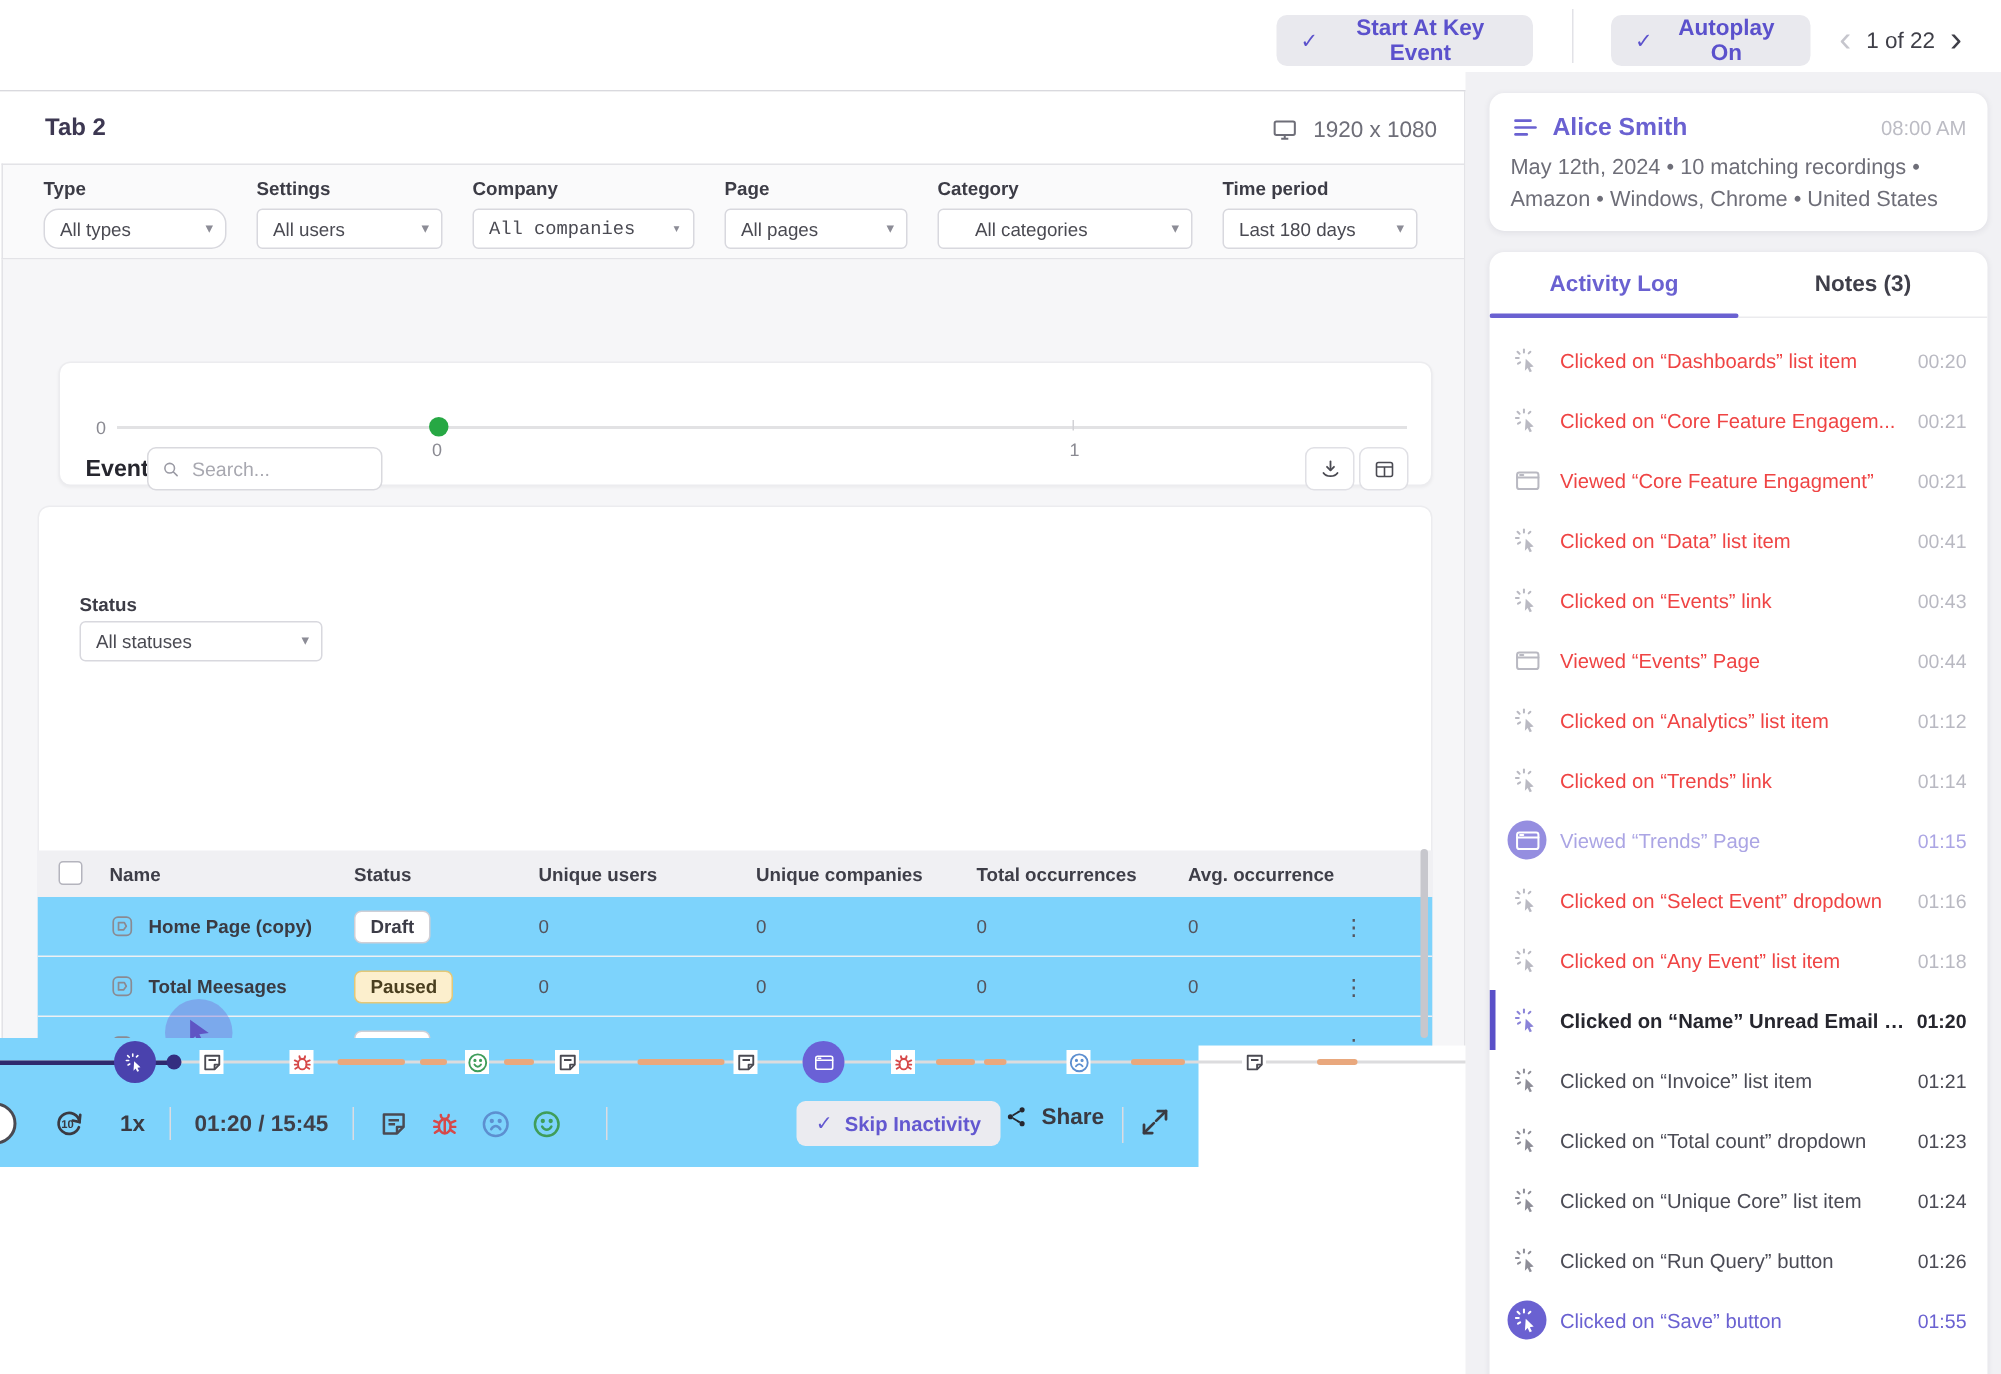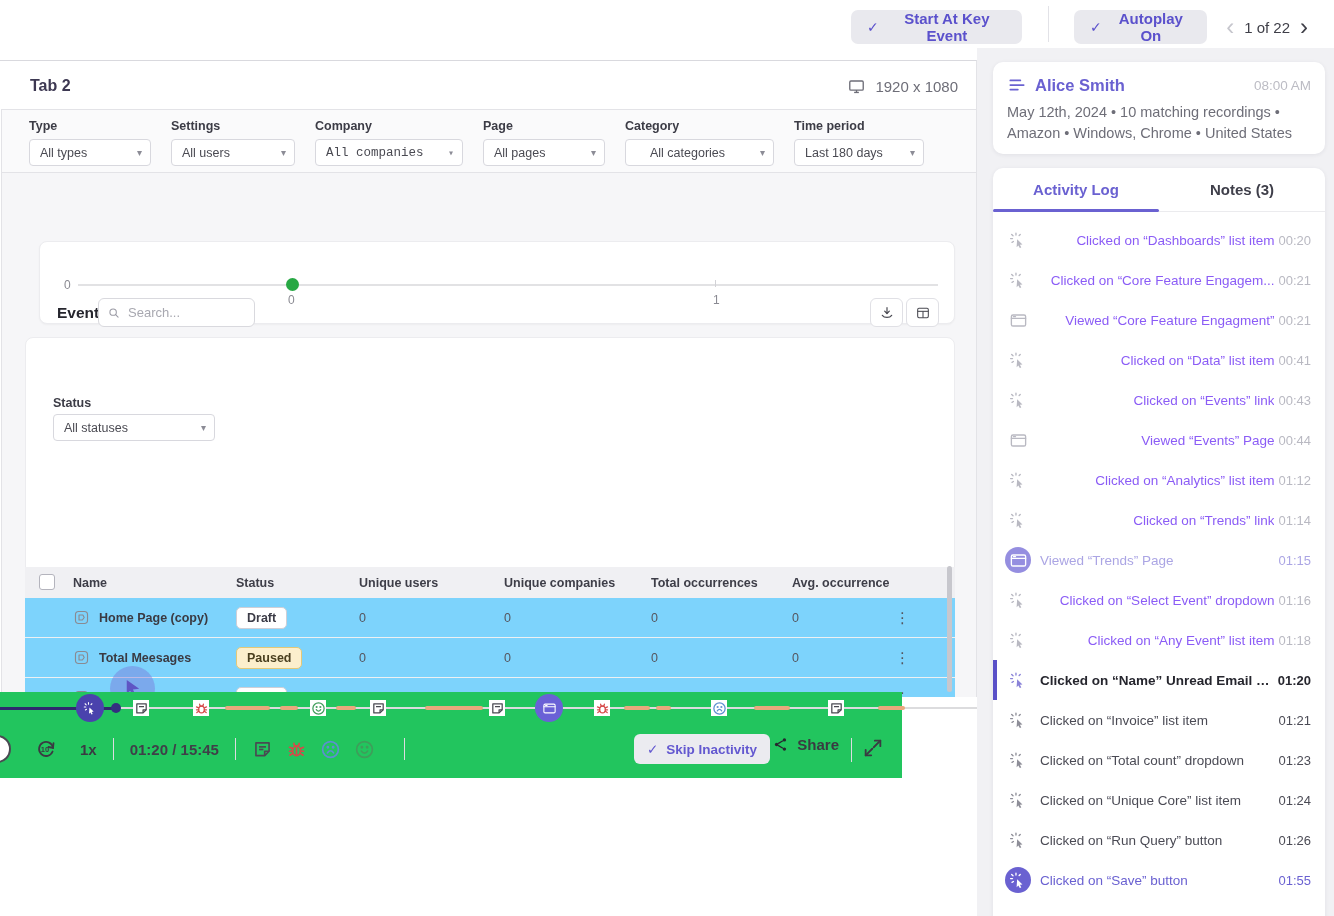--- a/index.html
+++ b/index.html
@@ -90,21 +90,21 @@
   .kebab { position:absolute; left:870px; top:0; height:100%; display:flex; align-items:center;
            font-size:15px; color:#55555e; cursor:pointer; letter-spacing:0; }
   .tscroll { position:absolute; right:3px; top:229px; width:5px; height:126px; border-radius:3px; background:#c7c7cd; }
 
   
   .halo { position:absolute; left:108px; top:493px; width:45px; height:45px; border-radius:50%;
           background:rgba(121,112,214,.42); pointer-events:none; }
   .halo svg { position:absolute; left:11px; top:11px; width:23px; height:23px; color:#5f55c4; }
 
   
-  .player { position:absolute; left:0; top:692px; width:902px; height:86px; background:#22c55e; }
+  .player { position:absolute; left:0; top:692px; width:799px; height:86px; background:#7dd3fc; }
   .timeline { position:relative; height:32px; }
   .tl-base { position:absolute; left:0; top:15px; width:977px; height:2px; background:#dcdcde; }
   .tl-played { position:absolute; left:0; top:14.5px; height:3px; background:#2e2a6e; }
   .tl-seg { position:absolute; top:14px; height:3.5px; border-radius:2px; background:#e9a87d; }
   .m-big { position:absolute; top:2px; width:28px; height:28px; border-radius:50%; display:flex;
            align-items:center; justify-content:center; color:#fff; cursor:pointer; }
   .m-big svg { width:15px; height:15px; }
   .m-click { background:#4a42ad; }
   .m-page  { background:#6a61d6; }
   .m-dot { position:absolute; top:11px; width:10px; height:10px; border-radius:50%; background:#342e80; }
@@ -156,21 +156,21 @@
   .tab-underline { position:absolute; left:0; bottom:-1px; width:50%; height:3px; background:#6a61d1; border-radius:2px; }
 
   .entries { padding-top:8px; }
   .entry { position:relative; height:40px; display:flex; align-items:center; padding:0 14px 0 12px; cursor:pointer; }
   .ebar { display:none; position:absolute; left:0; top:0; width:3.5px; height:100%; background:#5a50c8; }
   .eicon { width:26px; height:26px; flex:none; display:flex; align-items:center; justify-content:center;
            margin-right:9px; border-radius:50%; }
   .eicon svg { width:19px; height:19px; }
   .etext { flex:1; font-size:13.5px; white-space:nowrap; overflow:hidden; text-overflow:ellipsis; }
   .etime { font-size:13px; margin-left:4px; flex:none; }
-  .entry.past .etext { color:#8b5cf6;text-align:right; } .entry.past .etime { color:#b9b9c2; } .entry.past .eicon { color:#b9b9c2; }
+  .entry.past .etext { color:#ef4444; } .entry.past .etime { color:#b9b9c2; } .entry.past .eicon { color:#b9b9c2; }
   .entry.future .etext { color:#4b4b55; } .entry.future .etime { color:#4b4b55; } .entry.future .eicon { color:#8e8e98; }
   .entry.past-highlight .eicon { background:#958ee0; color:#fff; }
   .entry.past-highlight .etext, .entry.past-highlight .etime { color:#aba5e4; }
   .entry.current .ebar { display:block; }
   .entry.current .etext { color:#26262e; font-weight:bold; }
   .entry.current .etime { color:#26262e; font-weight:bold; }
   .entry.current .eicon { color:#8a83d8; }
   .entry.active .eicon { background:#6a61d1; color:#fff; }
   .entry.active .etext, .entry.active .etime { color:#6a61d1; }
 </style>
@@ -207,21 +207,21 @@
             <line x1="9" y1="19.5" x2="15" y2="19.5"></line>
             <line x1="12" y1="16.5" x2="12" y2="19.5"></line>
           </svg>
         <span>1920 x 1080</span>
       </div>
     </div>
 
     <div class="filterbar" id="filters">
   <div class="filter">
     <div class="flabel">Type</div>
-    <div class="fselect" style="width: 122px;">
+    <div class="fselect" style="width: 122px; border-radius: 10px;">
       <span class="fvalue">All types</span>
       <span class="caret">▾</span>
     </div>
   </div>
 
   <div class="filter">
     <div class="flabel">Settings</div>
     <div class="fselect" style="width: 124px;">
       <span class="fvalue">All users</span>
       <span class="caret">▾</span>
@@ -239,21 +239,21 @@
   <div class="filter">
     <div class="flabel">Page</div>
     <div class="fselect" style="width: 122px;">
       <span class="fvalue">All pages</span>
       <span class="caret">▾</span>
     </div>
   </div>
 
   <div class="filter">
     <div class="flabel">Category</div>
-    <div class="fselect" style="width: 149px; padding-left: 24px;">
+    <div class="fselect" style="width: 170px; padding-left: 24px;">
       <span class="fvalue">All categories</span>
       <span class="caret">▾</span>
     </div>
   </div>
 
   <div class="filter">
     <div class="flabel">Time period</div>
     <div class="fselect" style="width: 130px;">
       <span class="fvalue">Last 180 days</span>
       <span class="caret">▾</span>

